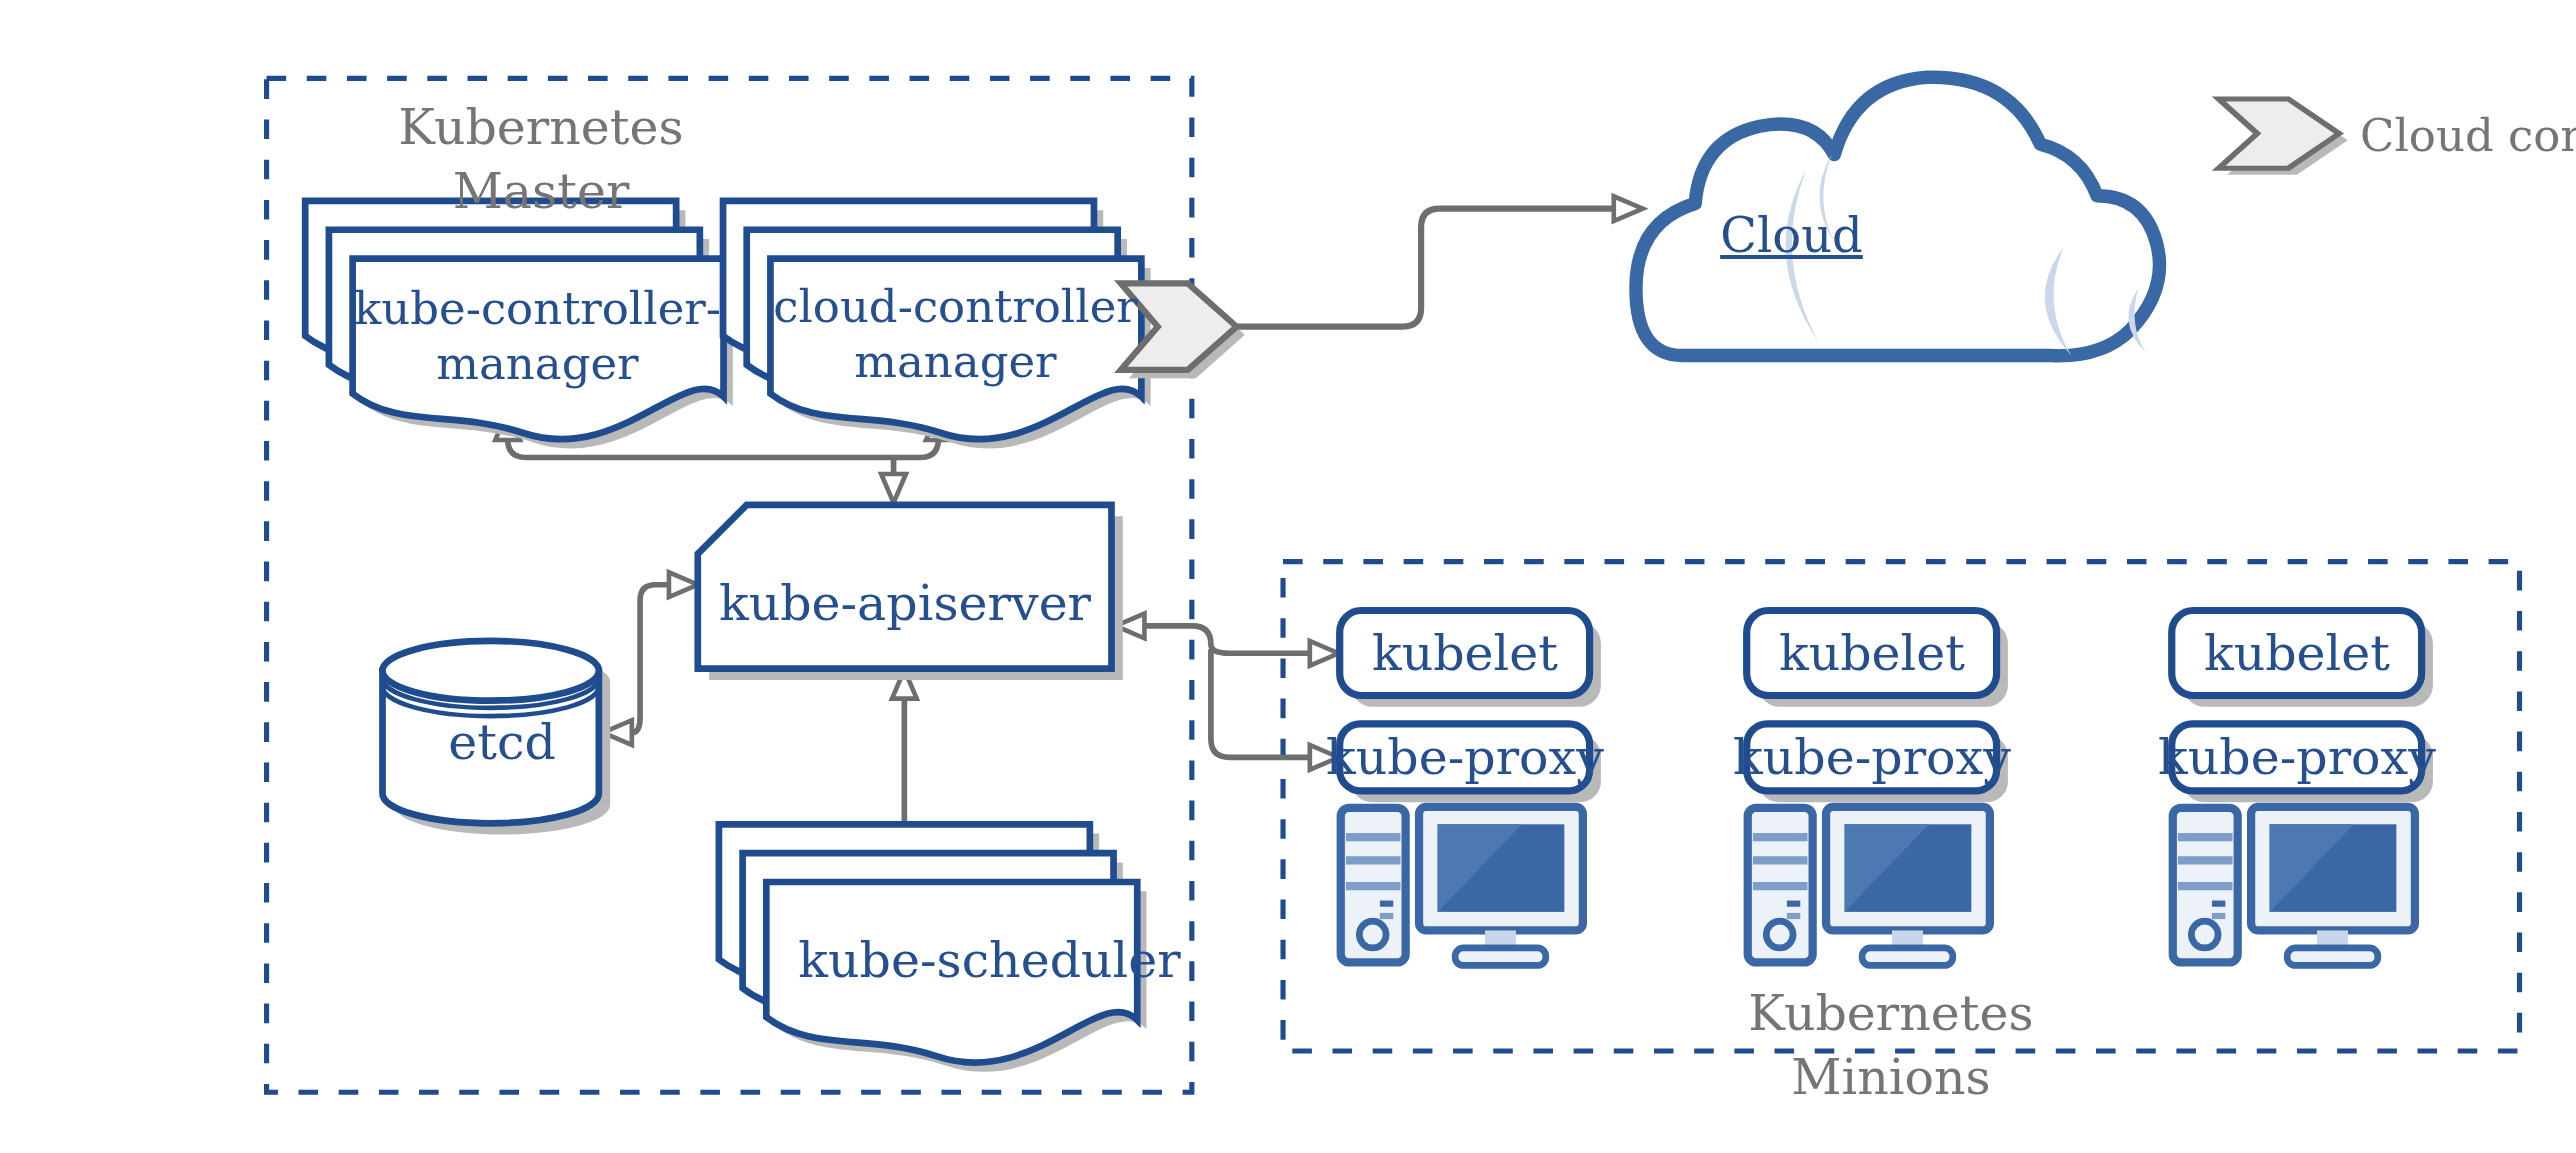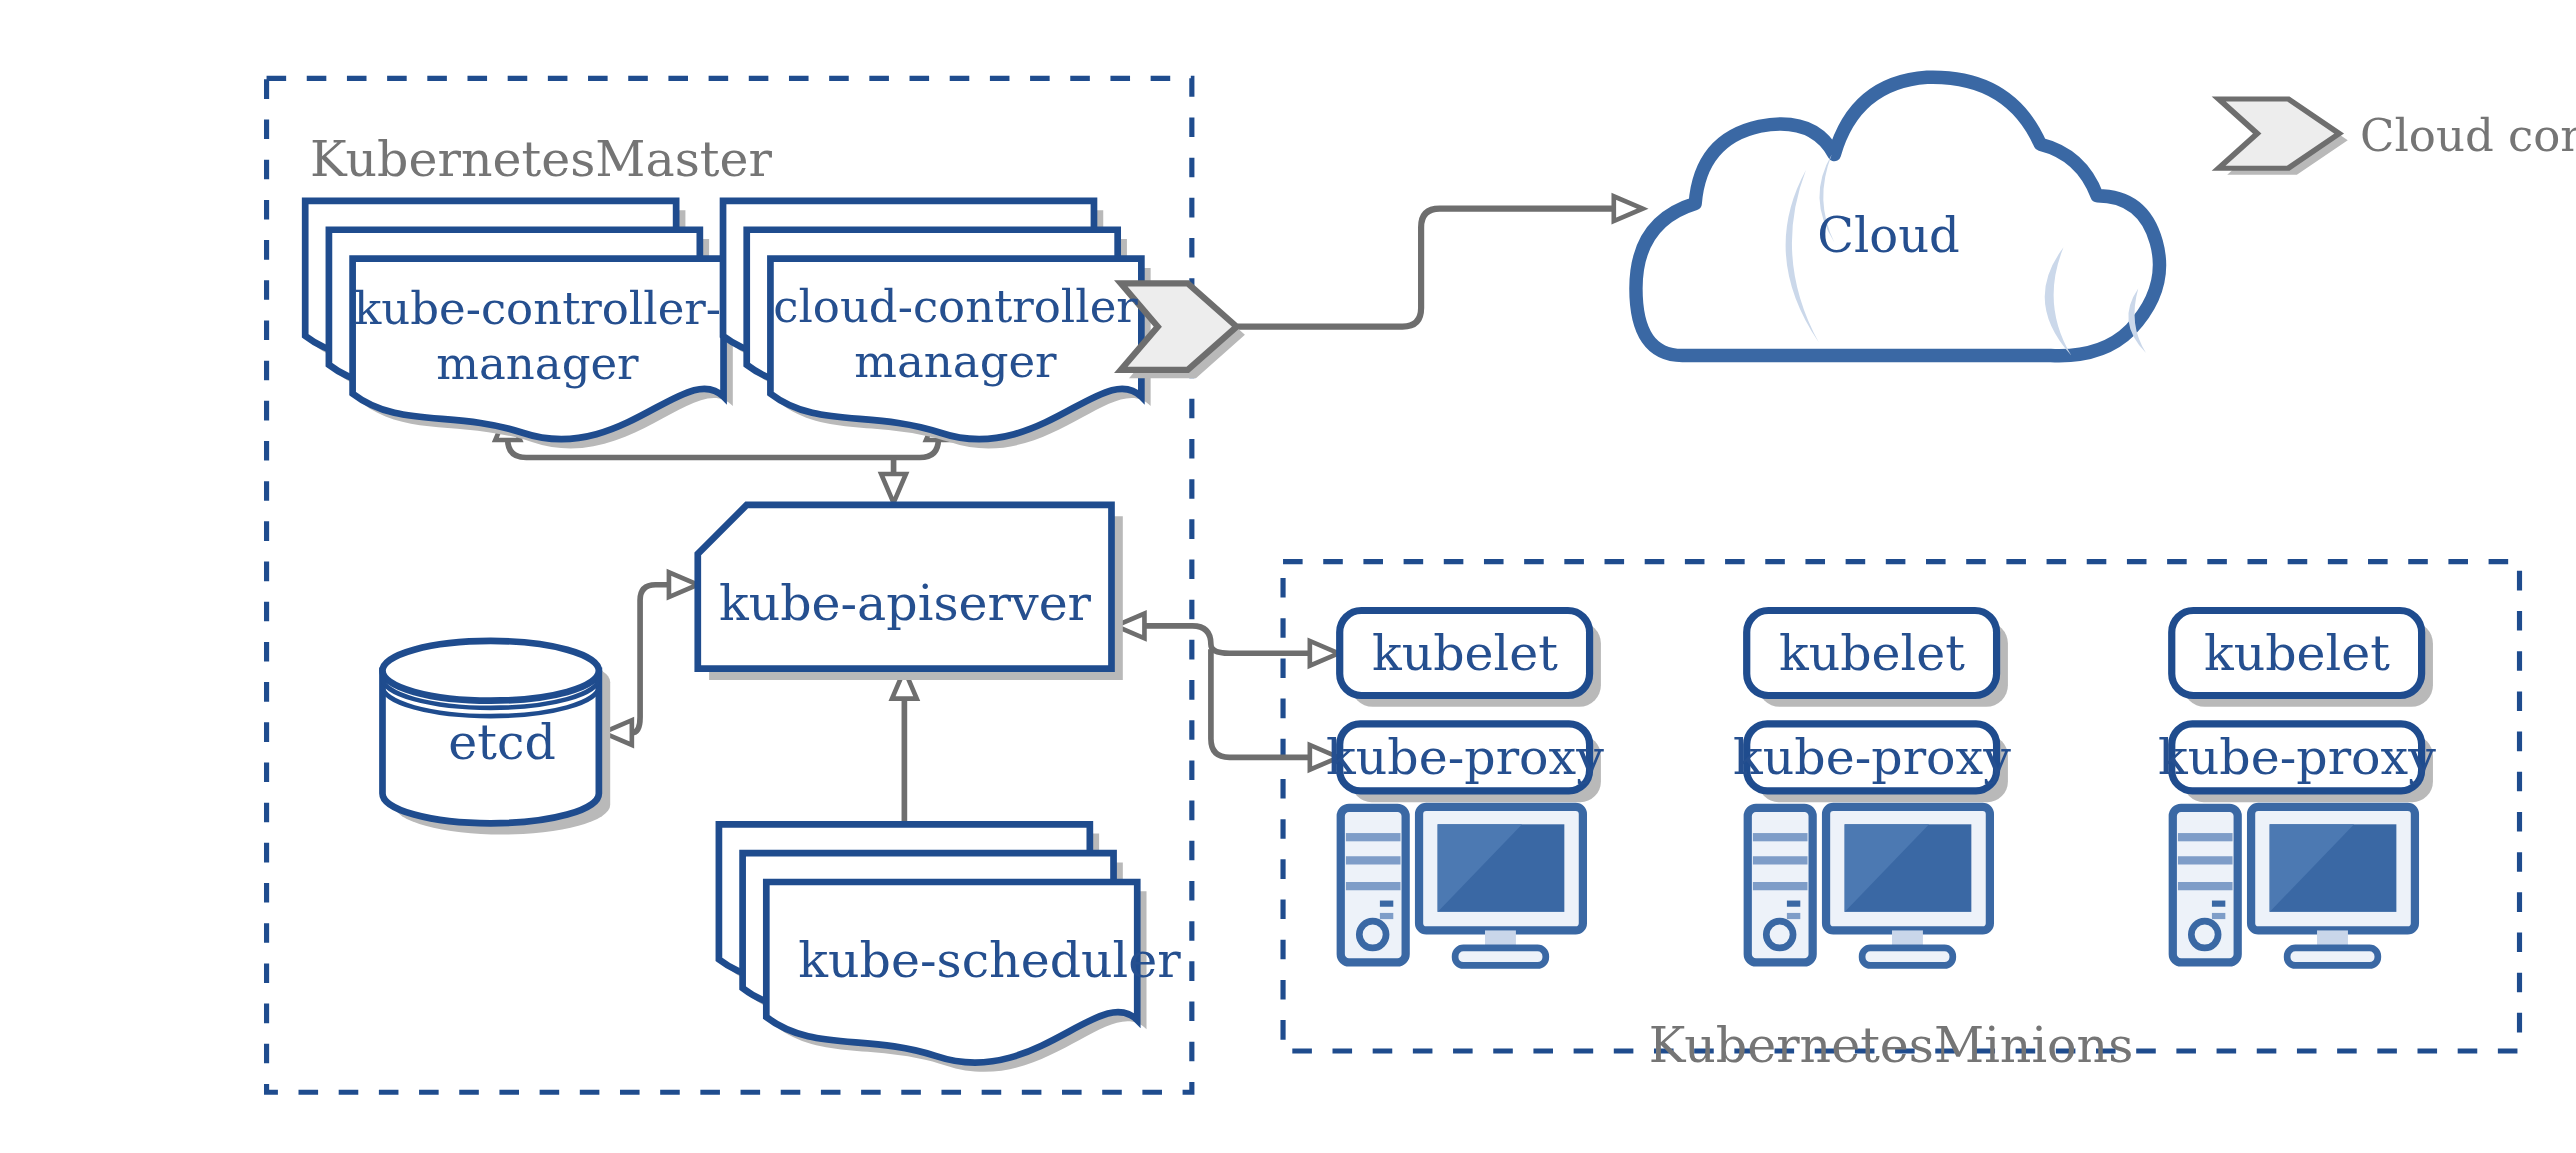--- a/index.html
+++ b/index.html
@@ -5,21 +5,21 @@
   html,body{margin:0;padding:0;background:#ffffff;}
   body{width:2665px;height:1153px;position:relative;overflow:hidden;
        font-family:"DejaVu Serif","Liberation Serif",serif;}
   #stage{position:absolute;left:0;top:0;width:2665px;height:1153px;}
   svg{position:absolute;left:0;top:0;}
   .lbl{position:absolute;display:flex;align-items:center;justify-content:center;
        text-align:center;white-space:nowrap;pointer-events:none;}
   .navy{color:#254F8F;}
   .gray{color:#757575;}
   .stack-lbl{flex-direction:column;line-height:1.22;}
-  .two-line{flex-direction:row;line-height:1.3;}
+  .two-line{flex-direction:column;line-height:1.3;}
   .legend-lbl{justify-content:flex-start;text-align:left;}
   .f88{font-size:45px;} .f90{font-size:49px;} .f94{font-size:48px;} .f96{font-size:49px;}
 </style>
 </head>
 <body>
 
 <div id="stage">
 
 <svg width="2665" height="1153" viewBox="0 0 5172 2238">
   <defs>
@@ -161,21 +161,21 @@
   <div>cloud-controller</div>
   <div>manager</div>
 </div>
 
 <div class="lbl navy f96" style="left:698px;top:562px;width:414px;height:82px;">kube-apiserver</div>
 
 <div class="lbl navy f96" style="left:394px;top:706px;width:216px;height:72px;">etcd</div>
 
 <div class="lbl navy f96" style="left:804px;top:922px;width:371px;height:77px;">kube-scheduler</div>
 
-<div class="lbl navy f94" style="left:1649px;top:191px;width:479px;height:88px;">Cloud</div>
+<div class="lbl navy f94" style="left:1552px;top:191px;width:479px;height:88px;text-decoration:underline;">Cloud</div>
 
 <div class="lbl legend-lbl gray f88" style="left:2360px;top:99px;width:299px;height:72px;">Cloud connector</div>
 
 <div class="lbl navy f90" style="left:1340px;top:611px;width:250px;height:85px;">kubelet</div>
 <div class="lbl navy f90" style="left:1340px;top:724px;width:250px;height:67px;">kube-proxy</div>
 
 <div class="lbl navy f90" style="left:1747px;top:611px;width:250px;height:85px;">kubelet</div>
 <div class="lbl navy f90" style="left:1747px;top:724px;width:250px;height:67px;">kube-proxy</div>
 
 <div class="lbl navy f90" style="left:2172px;top:611px;width:250px;height:85px;">kubelet</div>

